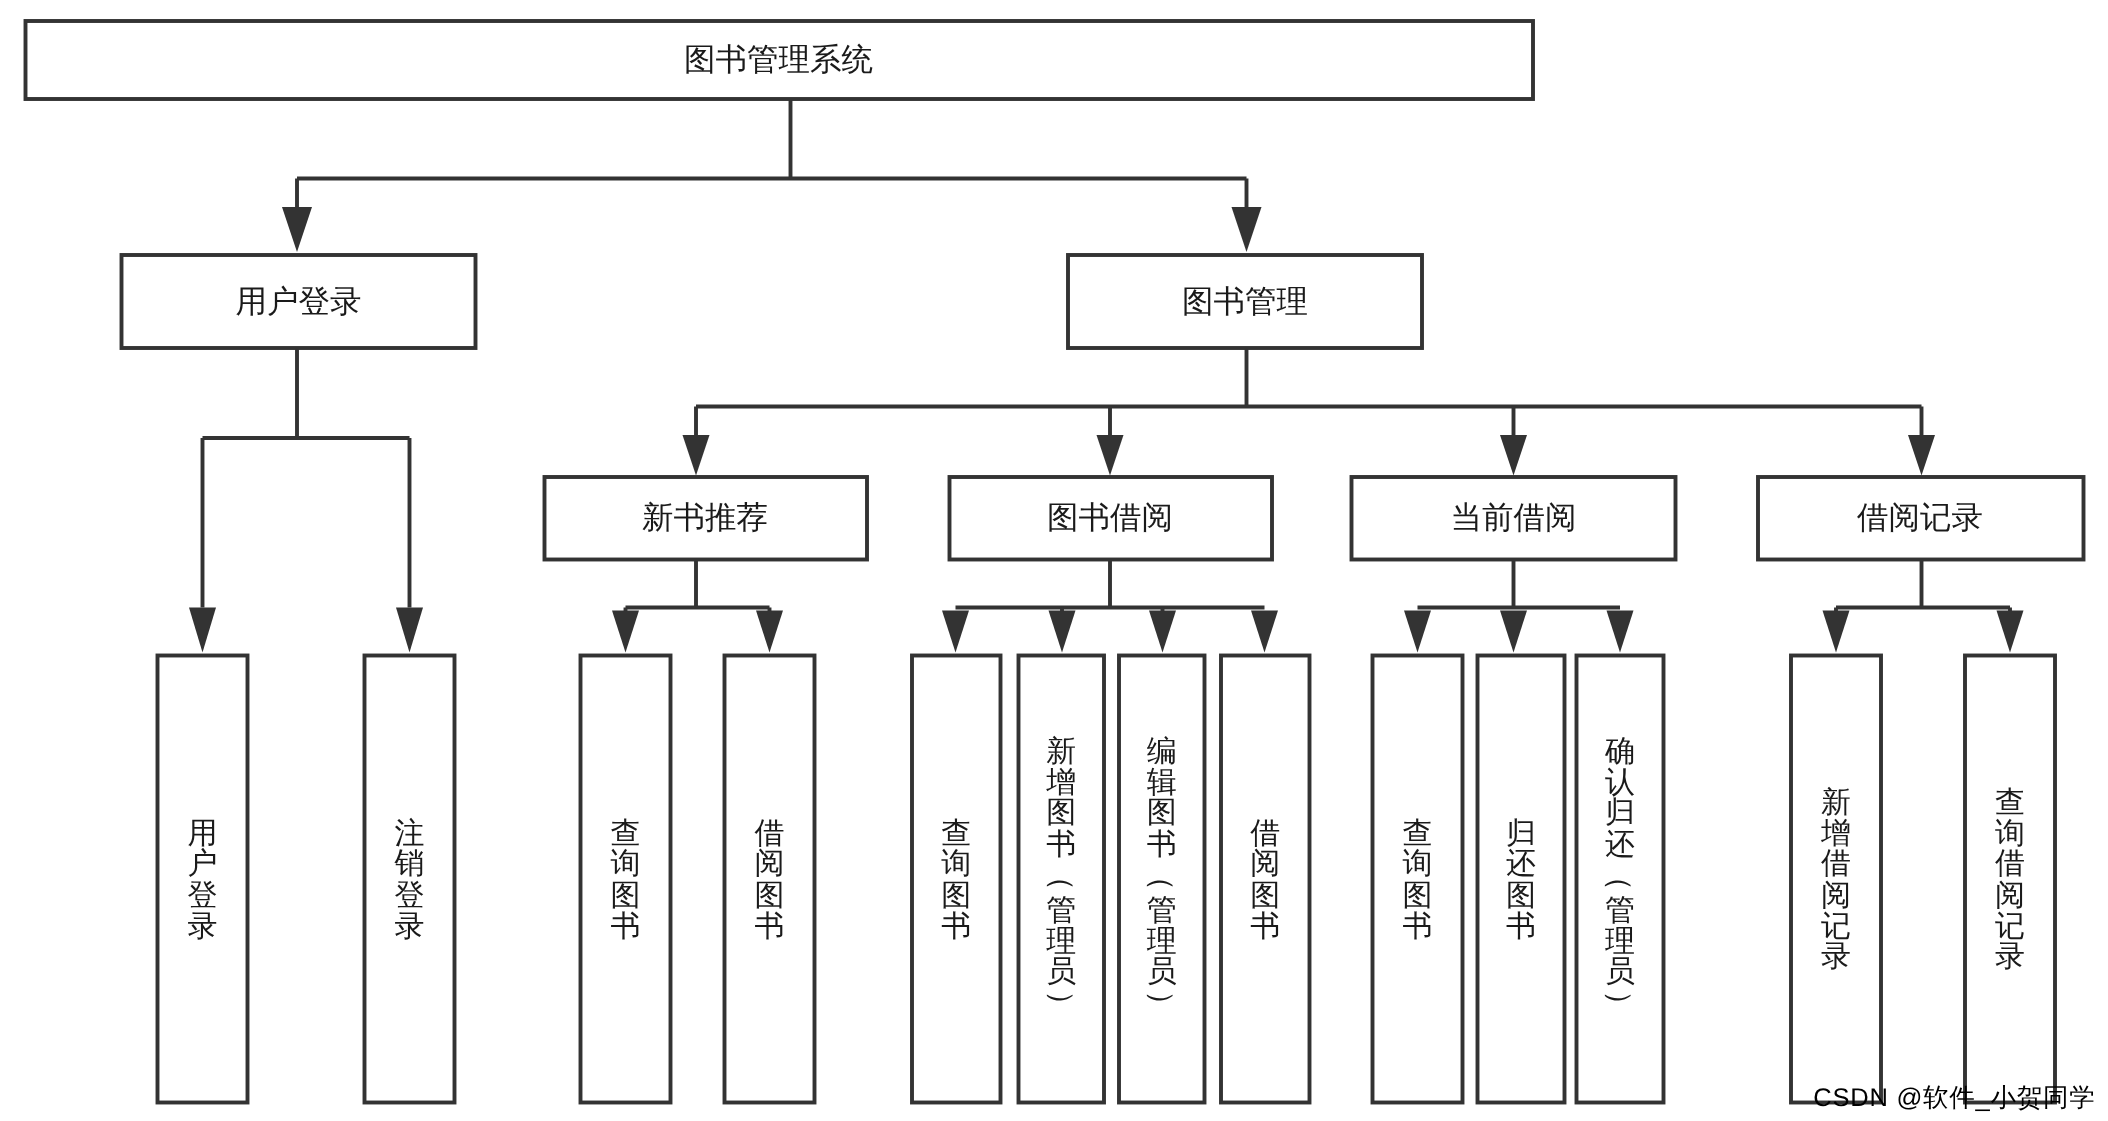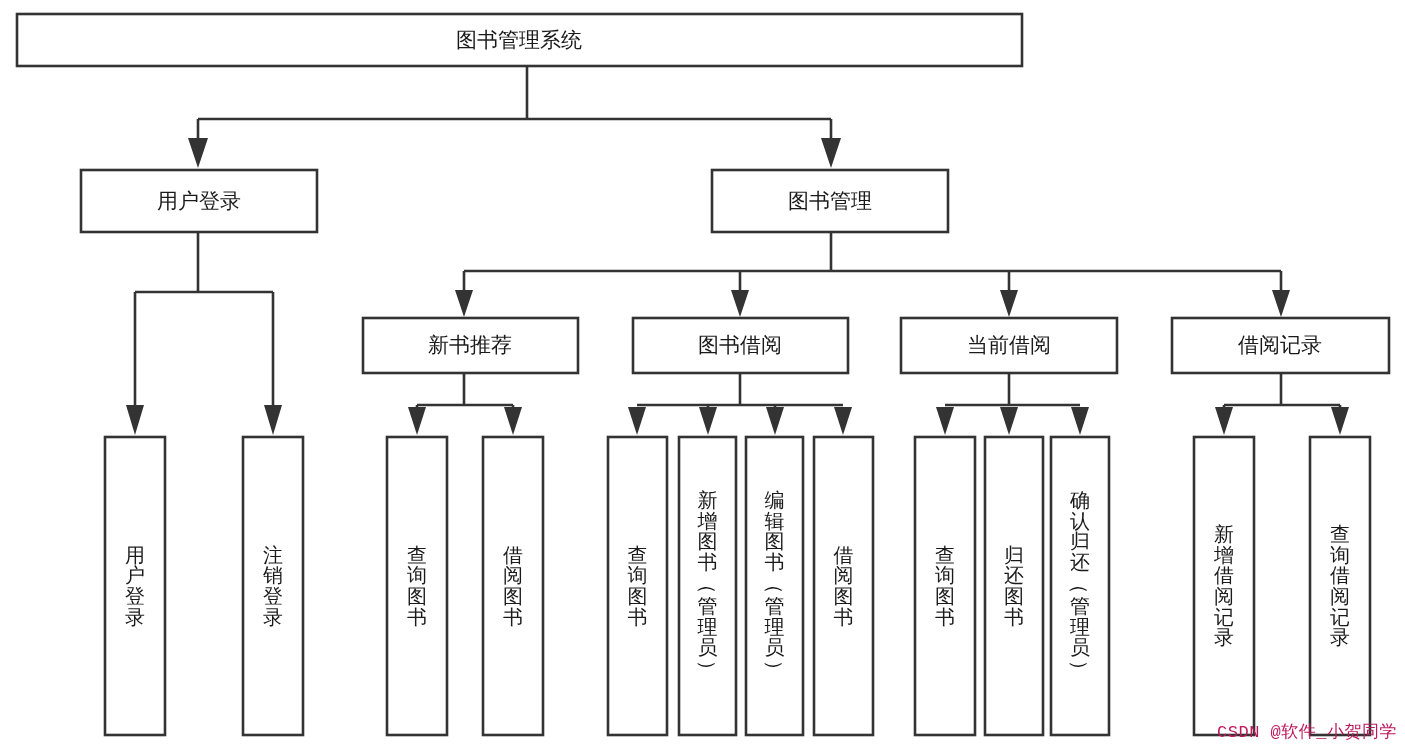--- a/index.html
+++ b/index.html
@@ -67,23 +67,23 @@
     text-align: center;
     white-space: nowrap;
   }
   .vlabel span {
     display: block;
   }
   .watermark {
     position: absolute;
     right: 8px;
     bottom: 4px;
-    font-family: Liberation Mono, monospace;
+    font-family: Liberation Sans, sans-serif;
     font-size: 17px;
-    color: #be185d;
+    color: #000000;
     letter-spacing: 0.5px;
     user-select: none;
   }
 </style>
 </head>
 <body>
 
 <div id="diagram-root">
 
   <svg id="tree-svg" viewBox="0 0 1405 747">

